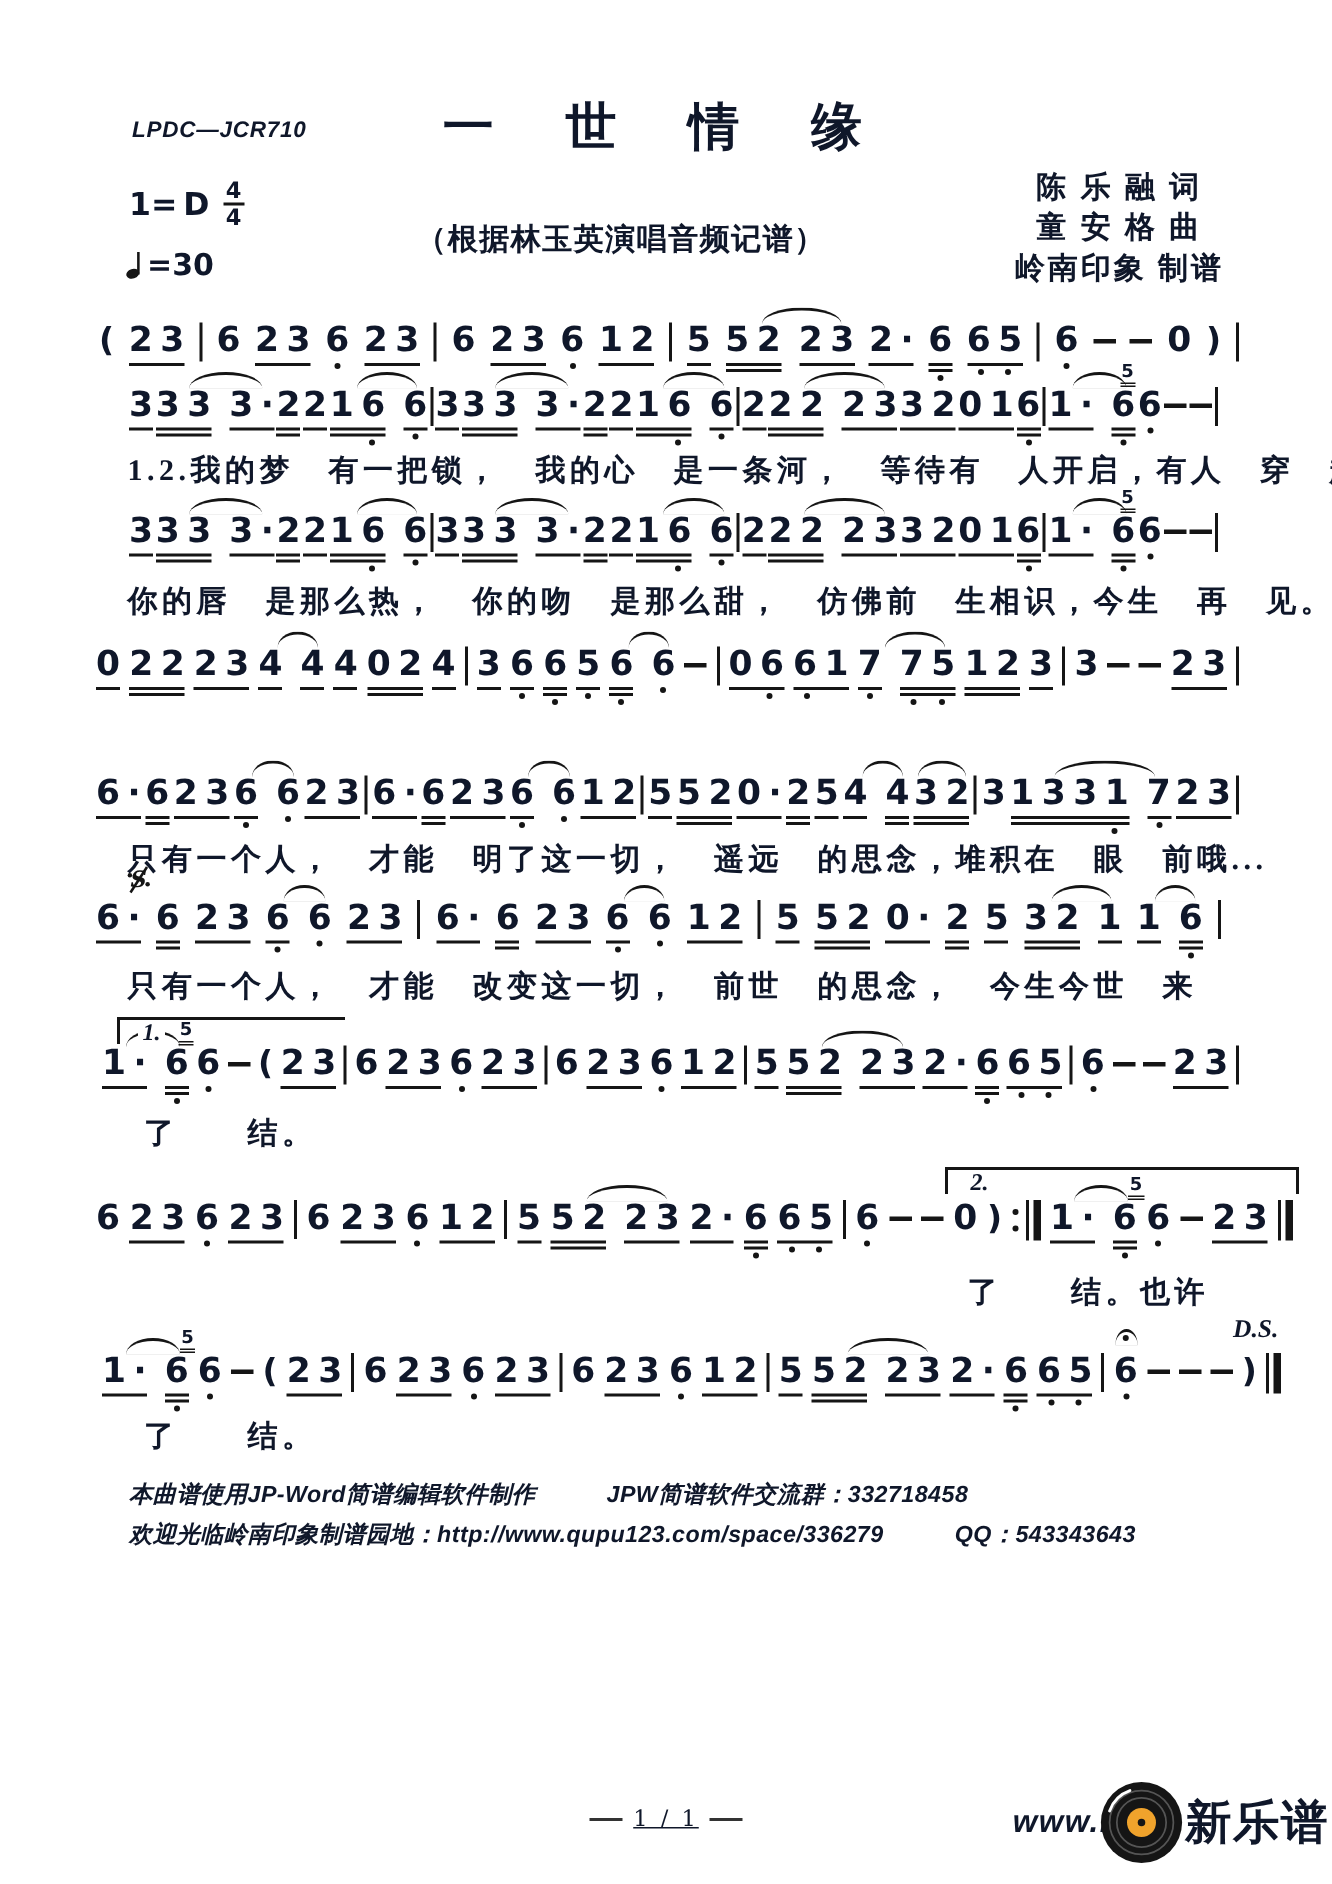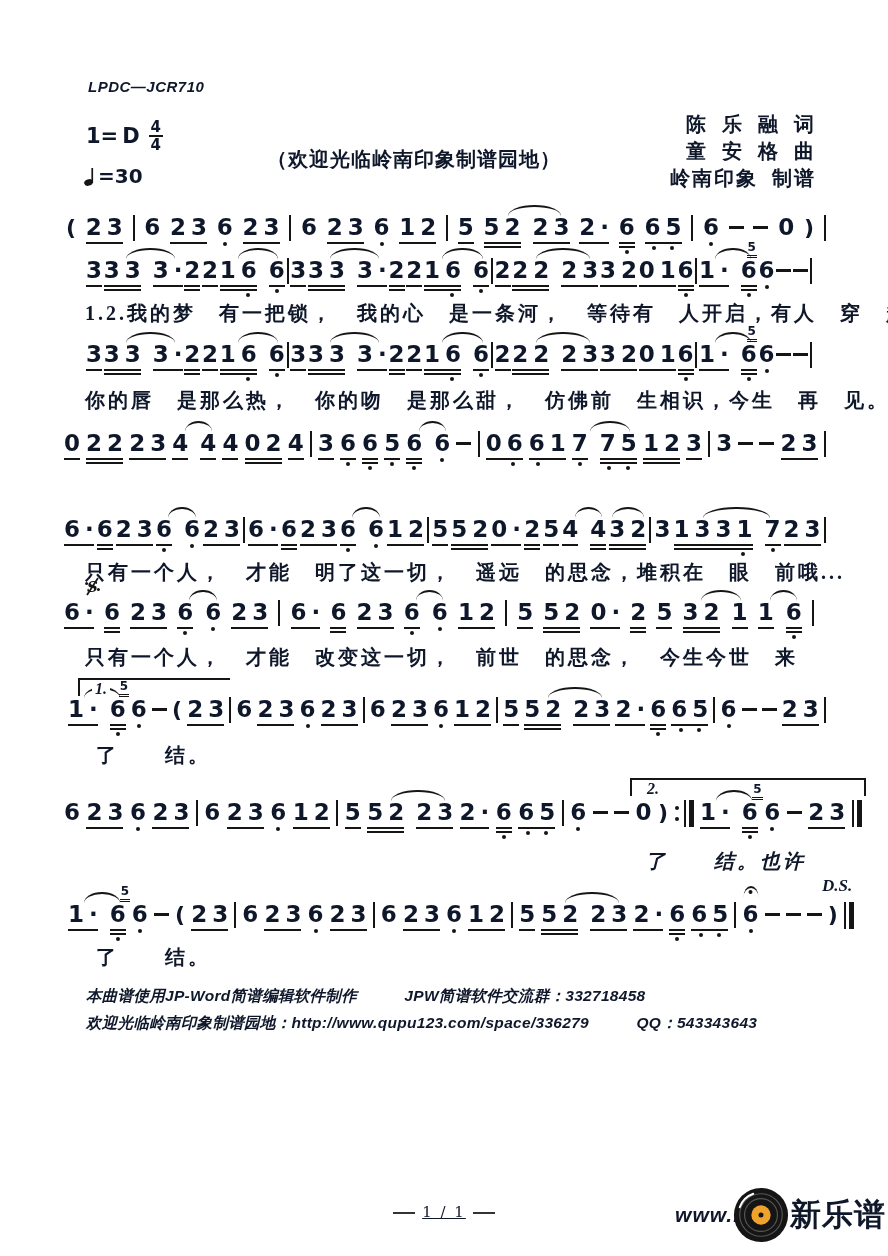--- a/index.html
+++ b/index.html
@@ -11,22 +11,22 @@
          font-family:"DejaVu Serif",serif;font-weight:700;font-size:34px;letter-spacing:18px;}
   .subtitle{position:absolute;top:146px;left:0;right:60px;text-align:center;
             font-family:"Liberation Serif",serif;font-size:20px;font-weight:600;letter-spacing:1px;}
   .keysig{position:absolute;top:120px;left:86px;display:flex;align-items:center;gap:4px;
           font-weight:700;font-size:21px;}
   .frac{display:inline-flex;flex-direction:column;align-items:center;margin-left:5px;line-height:1;}
   .frac b{font-size:15px;line-height:14px;}
   .fline{width:14px;height:2px;background:#151515;margin:1px 0;}
   .tempo{position:absolute;top:164px;left:84px;display:flex;align-items:center;gap:2px;
          font-weight:700;font-size:20px;}
-  .credits{position:absolute;top:112px;right:72px;text-align:right;
-           font-family:Liberation Mono, monospace;font-size:20px;font-weight:600;line-height:27px;letter-spacing:2px;}
+  .credits{position:absolute;top:112px;right:72px;text-align:center;
+           font-family:Liberation Sans, sans-serif;font-size:20px;font-weight:600;line-height:27px;letter-spacing:2px;}
   
   .mrow{position:absolute;display:flex;justify-content:space-between;align-items:flex-start;}
   .mr1{top:215px;left:66px;right:62px;}
   .mr2{top:258px;left:86px;right:76px;}
   .mr3{top:342px;left:86px;right:76px;}
   .mr4{top:431px;left:64px;right:62px;}
   .mr5{top:517px;left:64px;right:62px;}
   .mr6{top:600px;left:64px;right:74px;}
   .mr7{top:697px;left:68px;right:62px;}
   .mr8{top:800px;left:64px;right:26px;}
@@ -58,21 +58,21 @@
   .thick{width:5px;height:27px;background:#151515;display:inline-block;}
   
   .lrow{position:absolute;font-family:"Liberation Serif",serif;font-size:20px;font-weight:600;
         letter-spacing:3px;white-space:pre;}
   .ly1{top:300px;left:85px;}
   .ly2{top:387px;left:85px;}
   .ly3{top:473px;left:96px;}
   .ly4{top:559px;left:85px;}
   .ly5{top:644px;left:85px;}
   .ly6{top:742px;left:96px;}
-  .ly7{top:848px;left:645px;font-style:italic;}
+  .ly7{top:848px;left:645px;}
   .ly8{top:944px;left:96px;}
   
   .segno{position:absolute;top:576px;left:84px;}
   .vb{position:absolute;height:16px;border-top:2px solid #151515;}
   .vb1{top:678px;left:78px;width:150px;border-left:2px solid #151515;}
   .vb2{top:778px;left:630px;width:232px;border-left:2px solid #151515;border-right:2px solid #151515;}
   .vb9{top:874px;left:78px;width:744px;border-left:2px solid #151515;border-right:2px solid #151515;}
   .vlabel{position:absolute;top:0px;left:12px;background:#fff;padding:0 3px;
           font:italic 700 16px "Liberation Serif",serif;line-height:1.1;}
   .endlabel{position:absolute;top:-10px;left:8px;background:#fff;border:1.5px solid #151515;
@@ -89,21 +89,22 @@
   .wm{position:absolute;top:1186px;right:2px;display:flex;align-items:center;}
   .wmtxt{font:italic 700 21px "Liberation Sans",sans-serif;letter-spacing:1px;margin-right:-8px;}
   .wmbrand{font:900 31px "Liberation Sans",sans-serif;letter-spacing:1px;}
 </style>
 </head>
 <body>
 
 <div class="page">
 
   <div class="code">LPDC—JCR710</div>
-  <div class="subtitle">（欢迎光临岭南印象制谱园地）</div>
+  <div class="title">一 世 情 缘</div>
+  <div class="subtitle">（根据林玉英演唱音频记谱）</div>
 
   <div class="keysig">
     <span>1=</span>
       <span>D</span>
     <span class="frac">
       <b>4</b>
       <i class="fline"></i>
       <b>4</b>
     </span>
   </div>

